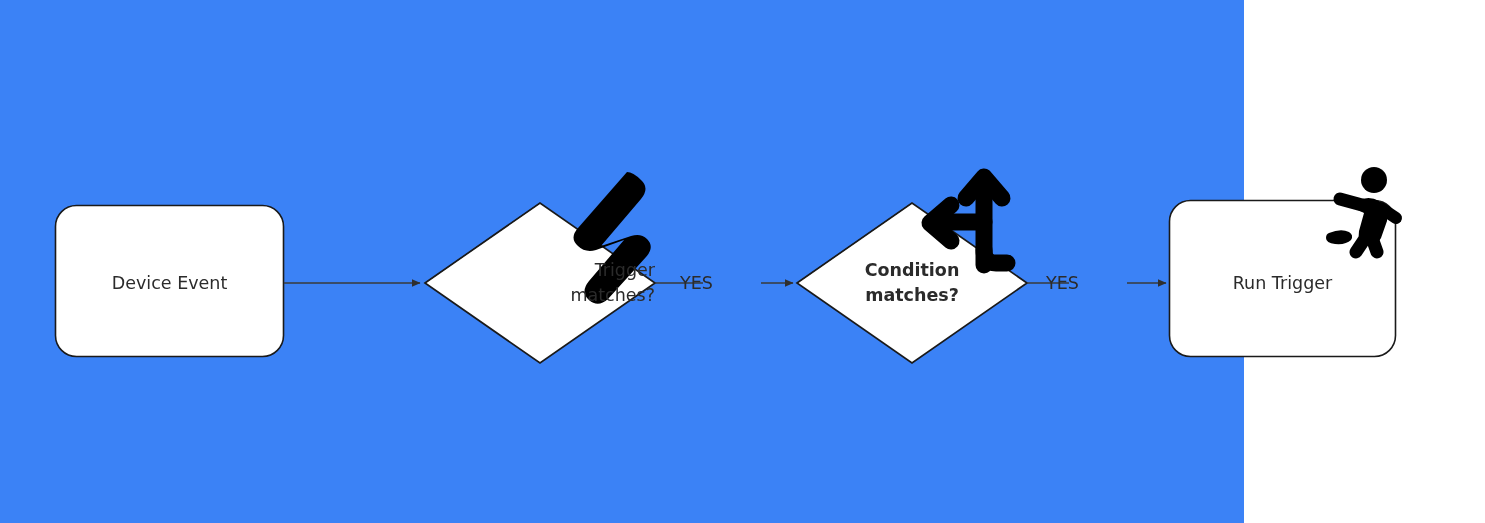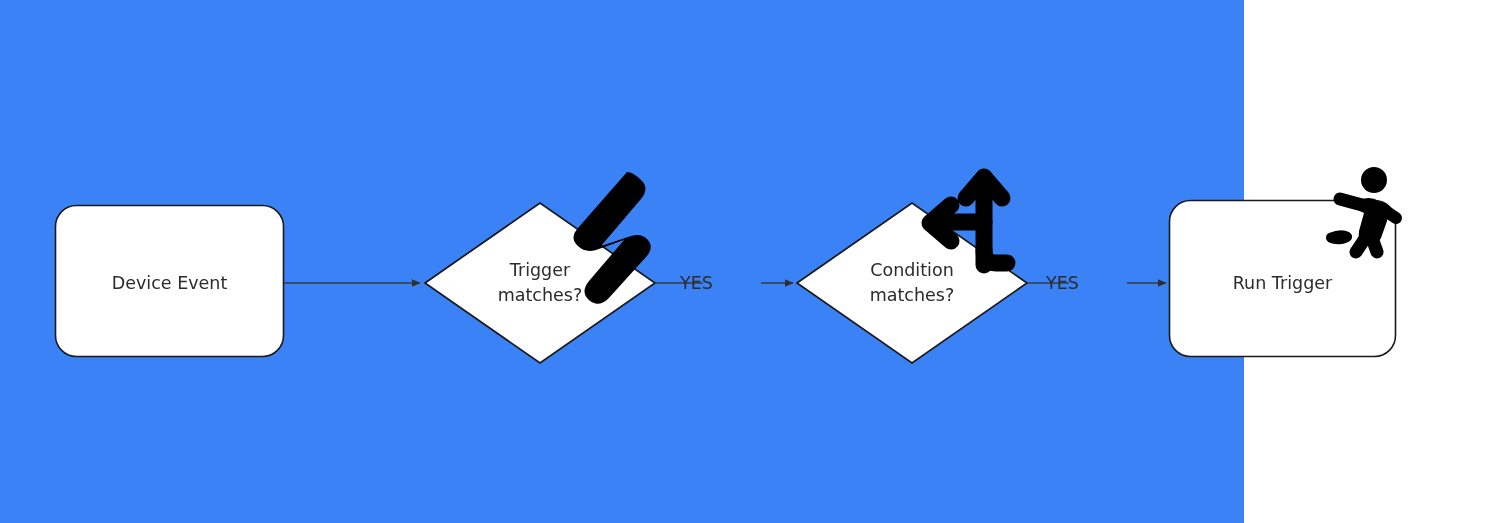--- a/index.html
+++ b/index.html
@@ -36,22 +36,22 @@
     pointer-events: none;
   }
   .edge-label {
     position: absolute;
     color: #2b2b2b;
     font-size: 17.5px;
     line-height: 22px;
     white-space: pre;
   }
   .lbl-device-event { left: 55px;  top: 271px; width: 229px; }
-  .lbl-trigger      { left: 425px; top: 258px; width: 230px; }
-  .lbl-condition    { left: 797px; top: 258px; width: 230px; }
+  .lbl-trigger      { left: 425px; top: 258px; width: 230px; text-align: right; }
+  .lbl-condition    { left: 797px; top: 258px; width: 230px; font-weight: bold; }
   .lbl-run-action   { left: 1169px; top: 271px; width: 227px; }
   .lbl-yes-1        { left: 680px; top: 272px; width: 90px; }
   .lbl-yes-2        { left: 1046px; top: 272px; width: 90px; }
 </style>
 </head>
 <body>
 
 <div id="flow-canvas">
 
   <svg id="flow-svg" viewBox="0 0 1485 523">

